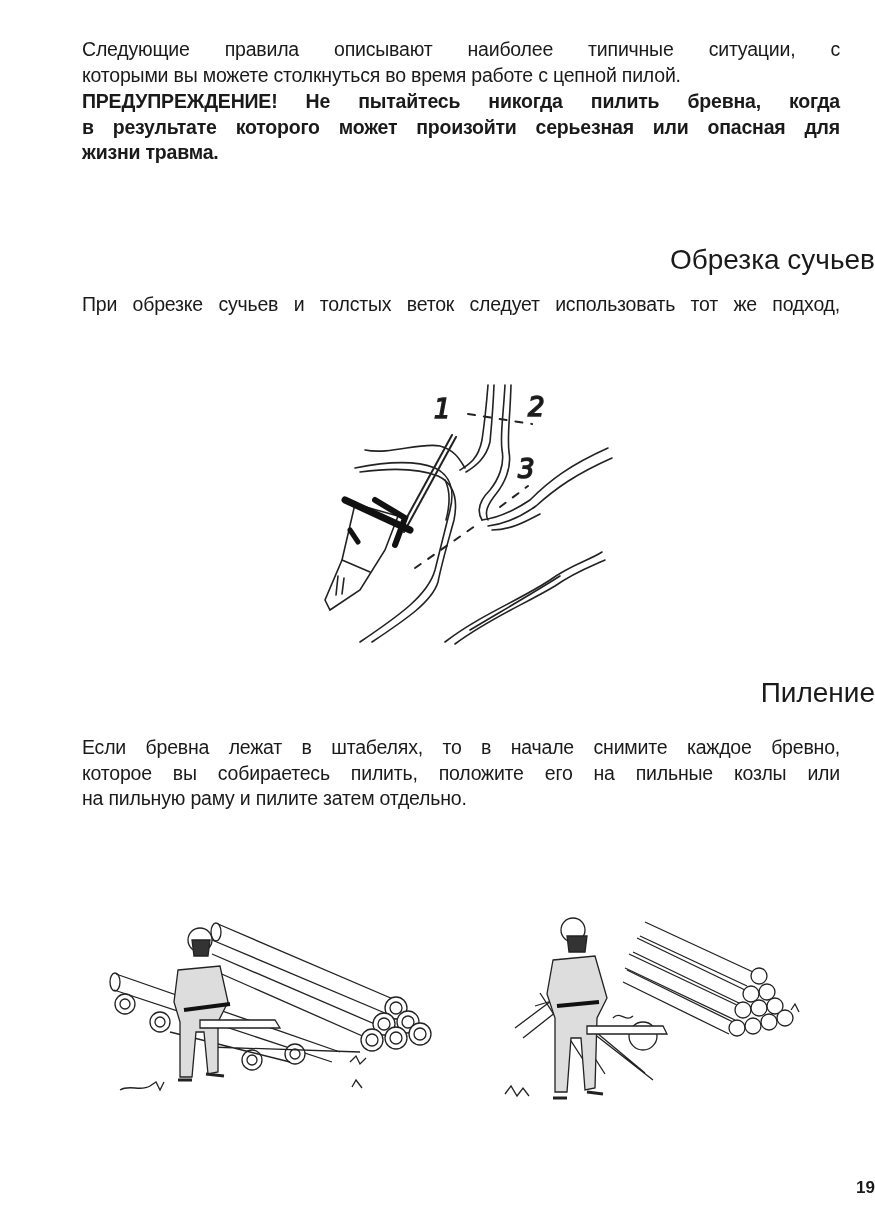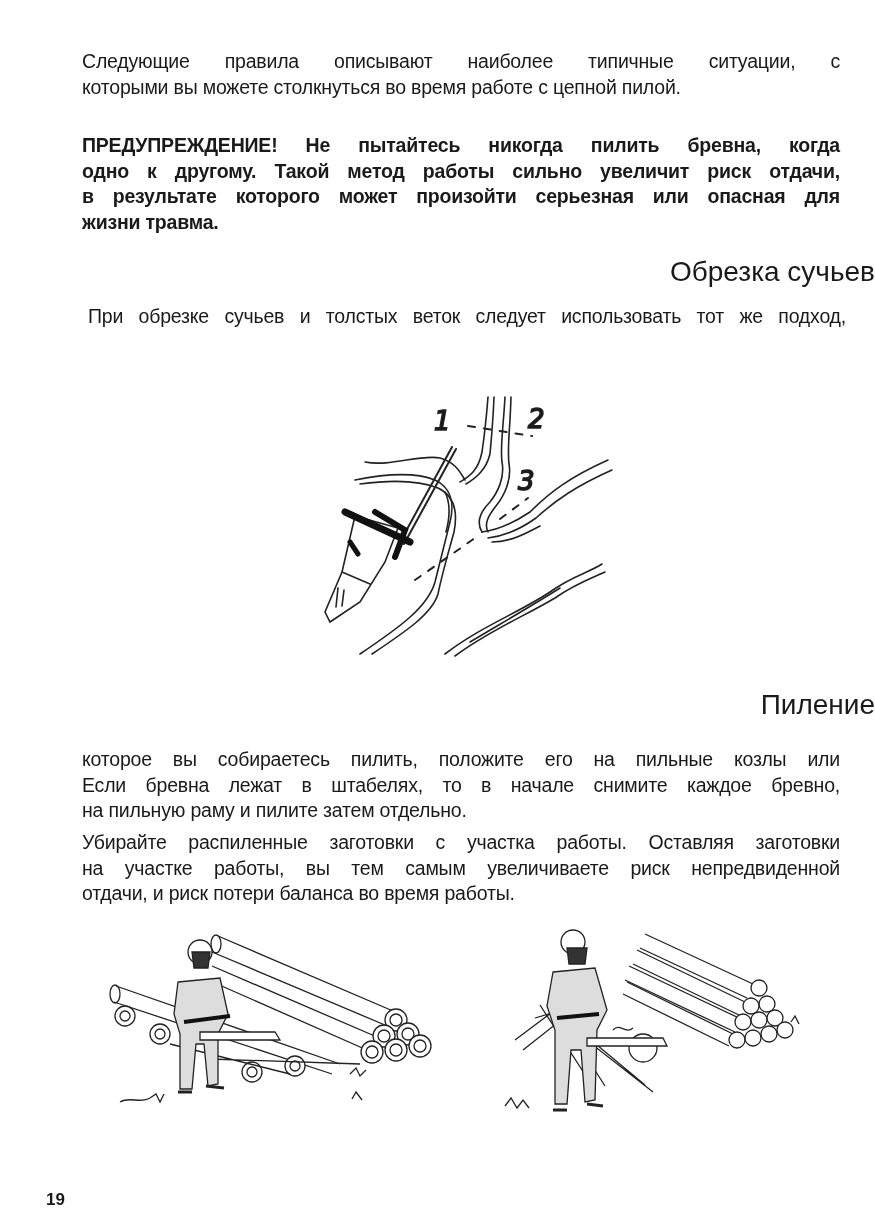--- a/index.html
+++ b/index.html
@@ -1,50 +1,49 @@
 <!DOCTYPE html>
 <html><head>
 <meta charset="utf-8">
 <style>
   html, body { margin: 0; padding: 0; background: #ffffff; }
   body { width: 875px; height: 1227px; position: relative; overflow: hidden; font-family: "Liberation Sans", sans-serif; color: #1a1a1a; }
-  .page { position: absolute; left: 0; top: 12px; width: 875px; height: 893px; }
+  .page { position: absolute; left: 0; top: 0; width: 875px; height: 893px; }
   .text-block { position: absolute; left: 82px; width: 758px; font-size: 19.5px; line-height: 25.5px; text-align: justify; letter-spacing: -0.2px; }
   .bold { font-weight: bold; }
   .p1 { top: 37px; }
-  .p2 { top: 89px; margin-top: 32px; }
+  .p2 { top: 89px; }
   .h { position: absolute; left: 0; width: 875px; text-align: right; font-weight: normal; font-size: 28px; }
   .h1 { top: 244px; padding-left: 46px; box-sizing: border-box; }
   .h2 { top: 677px; box-sizing: border-box; }
-  .p3 { top: 292px; margin-left: 6px; }
+  .p3 { top: 292px; }
   .p4 { top: 735px; }
   .p5 { top: 818px; }
   .fig { position: absolute; }
   .fig svg { display: block; }
   .fig1 { left: 300px; top: 380px; }
   .fig2 { left: 100px; top: 912px; }
   .fig3 { left: 495px; top: 908px; }
   .label { font-family: "DejaVu Sans", sans-serif; font-size: 26px; fill: #111; font-style: italic; }
-  .pagenum { position: absolute; top: 1178px; left: 0; width: 875px; text-align: left; padding-left: 46px; box-sizing: border-box; font-weight: bold; font-size: 17px; }
+  .pagenum { position: absolute; top: 1178px; left: 0; width: 875px; text-align: right; padding-left: 46px; box-sizing: border-box; font-weight: bold; font-size: 17px; }
   .line { display: block; text-align-last: justify; }
   .last { text-align-last: left; }
 </style>
 </head>
 <body>
 
 <div class="page">
 
   <div class="text-block p1">
     <span class="line">Следующие правила описывают наиболее типичные ситуации, с</span>
     <span class="line last">которыми вы можете столкнуться во время работе с цепной пилой.</span>
   </div>
 
   <div class="text-block p2 bold">
     <span class="line">ПРЕДУПРЕЖДЕНИЕ! Не пытайтесь никогда пилить бревна, когда</span>
-    <span class="line">одно к другому. Такой метод работы сильно увеличит риск отдачи,</span>
     <span class="line">в результате которого может произойти серьезная или опасная для</span>
     <span class="line last">жизни травма.</span>
   </div>
 
   <div class="h h1">Обрезка сучьев</div>
 
   <div class="text-block p3">
     <span class="line">При обрезке сучьев и толстых веток следует использовать тот же подход,</span>
   </div>
 
@@ -86,30 +85,25 @@
       </g>
       <text class="label" x="134" y="38">1</text>
       <text class="label" x="228" y="36">2</text>
       <text class="label" x="218" y="98">3</text>
     </svg>
   </div>
 
   <div class="h h2">Пиление</div>
 
   <div class="text-block p4">
+    <span class="line">Если бревна лежат в штабелях, то в начале снимите каждое бревно,</span>
     <span class="line">которое вы собираетесь пилить, положите его на пильные козлы или</span>
-    <span class="line">Если бревна лежат в штабелях, то в начале снимите каждое бревно,</span>
     <span class="line last">на пильную раму и пилите затем отдельно.</span>
   </div>
 
-  <div class="text-block p5">
-    <span class="line">Убирайте распиленные заготовки с участка работы. Оставляя заготовки</span>
-    <span class="line">на участке работы, вы тем самым увеличиваете риск непредвиденной</span>
-    <span class="line last">отдачи, и риск потери баланса во время работы.</span>
-  </div>
 
   <div class="fig fig2">
     <svg width="360" height="195" viewBox="0 0 360 195" fill="none" stroke="#222" stroke-width="1.3">
 
       <path d="M118 12 L300 90 M112 28 L292 104"></path>
       <ellipse cx="116" cy="20" rx="5" ry="9"></ellipse>
       <path d="M112 42 L284 116 M108 56 L276 130"></path>
       <path d="M16 62 L240 140 M14 78 L232 150"></path>
       <ellipse cx="15" cy="70" rx="5" ry="9"></ellipse>
       <g fill="#fff">

